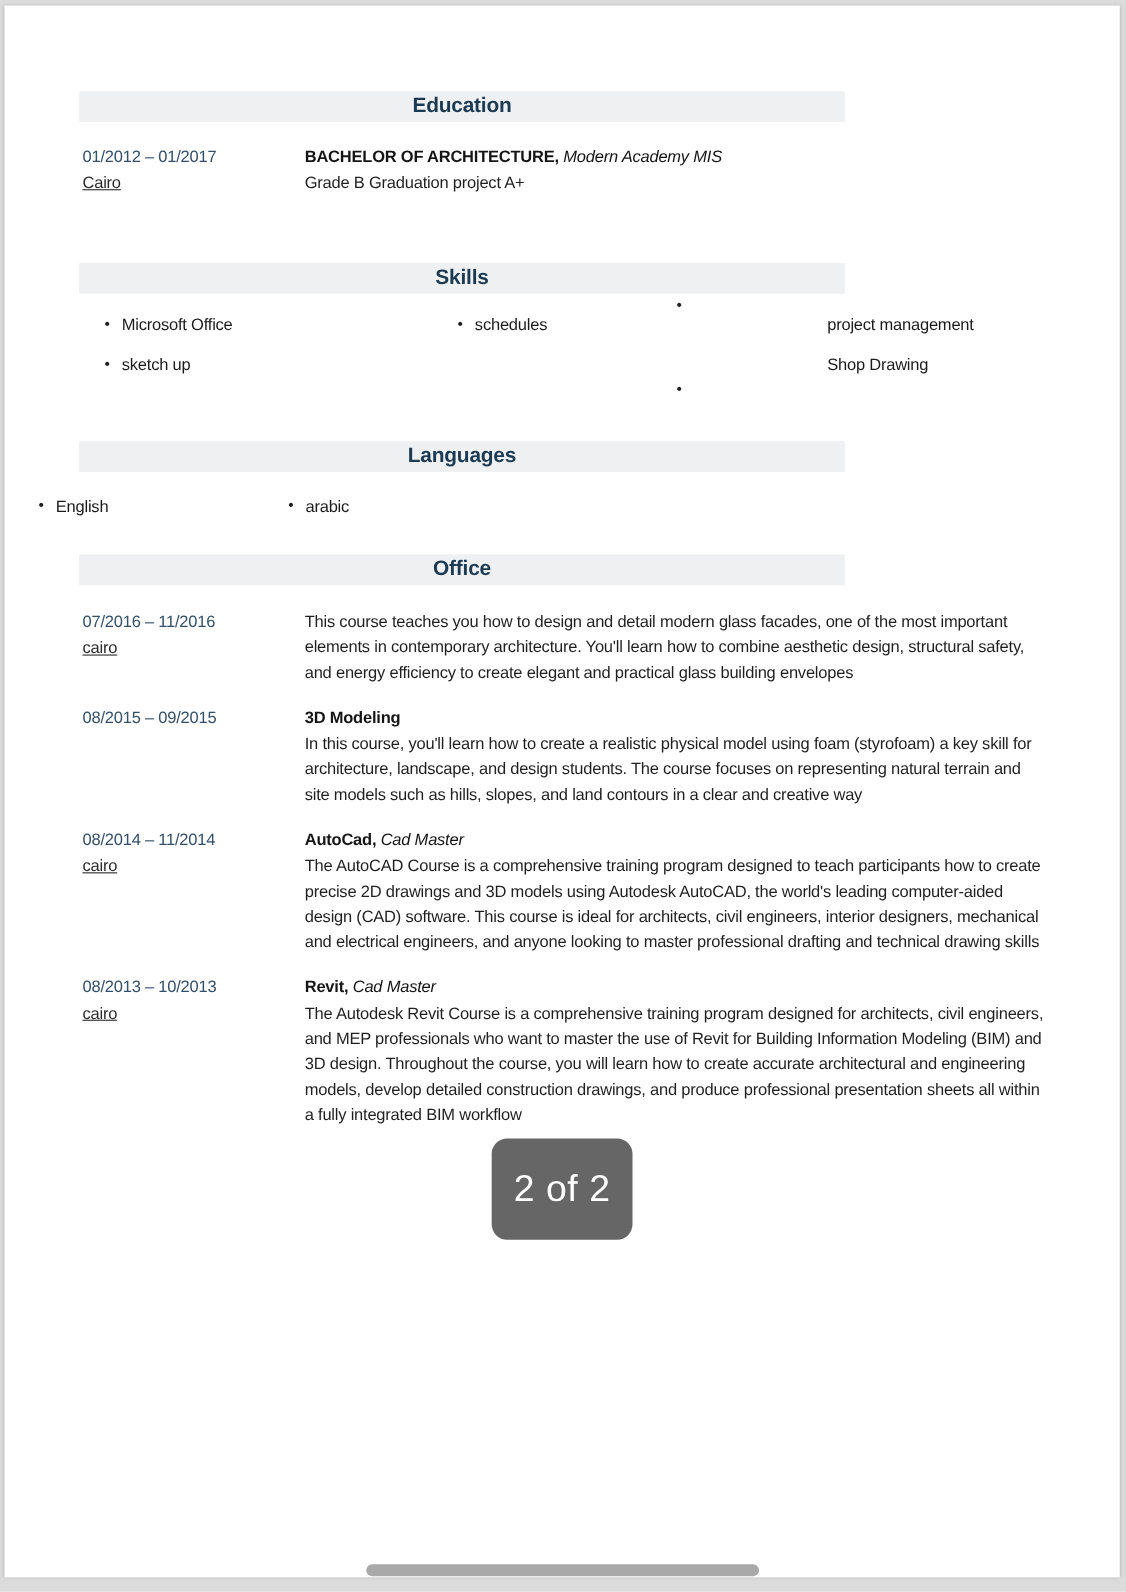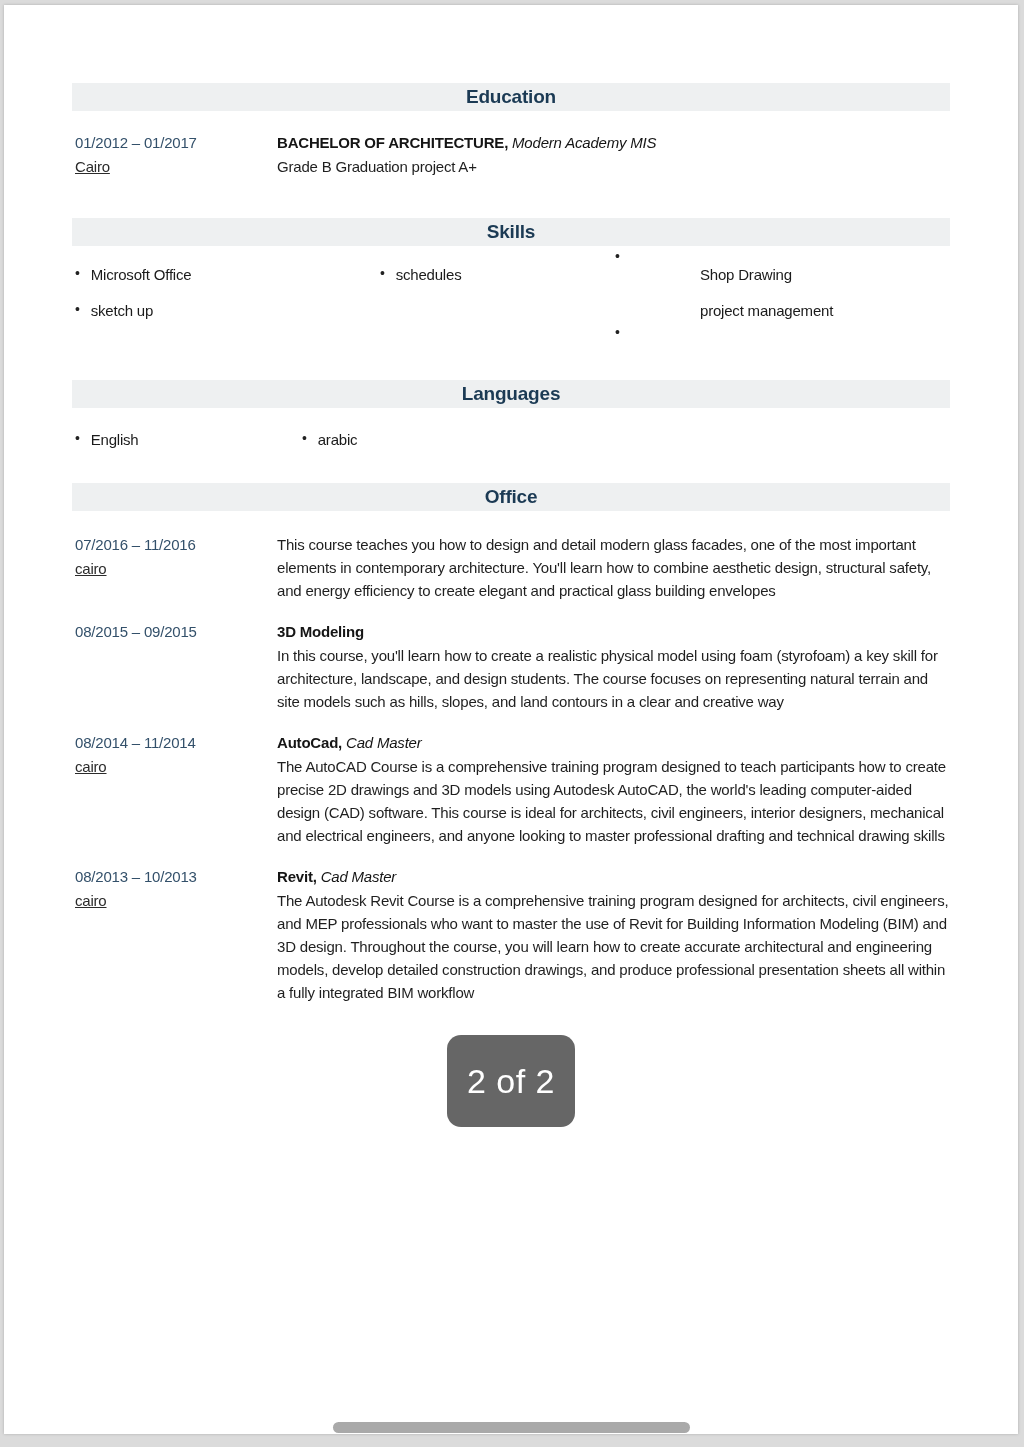--- a/index.html
+++ b/index.html
@@ -13,33 +13,33 @@
   }
   .page {
     position:absolute;
     left:4px; top:5px; right:6px; bottom:13px;
     background:#ffffff;
     box-shadow:0 0 3px rgba(0,0,0,0.2);
     overflow:hidden;
   }
   .band {
     margin-left:68px;
-    width:878px;
+    width:696px;
     height:28px;
     background:#eef0f1;
     display:flex;
     align-items:center;
     justify-content:center;
     font-weight:bold;
     font-size:19px;
     color:#1b3a54;
     letter-spacing:-0.2px;
   }
   .band-education { margin-top:78px; }
-  .band-skills    { margin-top:39px; }
+  .band-skills    { margin-top:60px; }
   .band-languages { margin-top:52px; }
   .band-courses   { margin-top:32px; }
 
   .entry-row {
     display:grid;
     grid-template-columns:202px 673px;
     padding-left:71px;
     font-size:15px;
     letter-spacing:-0.2px;
   }
@@ -54,23 +54,24 @@
   .detail-text, .desc-text {
     font-size:15px;
     line-height:23px;
     color:#1f1f1f;
   }
 
   
   .skills-grid {
     position:relative;
     margin-top:10px;
-    padding-left:71px;
+    padding-left:91px;
     display:grid;
     grid-template-columns:305px 306px 264px;
+    gap:16px;
   }
   .skill-col { display:flex; flex-direction:column; }
   .skill-item {
     height:36px;
     display:flex;
     align-items:center;
     font-size:15px;
     letter-spacing:-0.2px;
     color:#1b1b1b;
   }
@@ -90,21 +91,21 @@
     font-size:14px;
     color:#222;
   }
   .stray-bullet::before { content:"•"; }
   .stray-top    { top:-8px; }
   .stray-bottom { top:68px; }
 
   
   .lang-row {
     margin-top:19px;
-    padding-left:71px;
+    padding-left:31px;
     display:flex;
   }
   .lang-item {
     width:227px;
     height:24px;
     display:flex;
     align-items:center;
     font-size:15px;
     letter-spacing:-0.2px;
     color:#1b1b1b;
@@ -168,22 +169,22 @@
     <span class="stray-bullet stray-top"></span>
     <span class="stray-bullet stray-bottom"></span>
     <div class="skill-col">
       <div class="skill-item bullet">Microsoft Office</div>
       <div class="skill-item bullet">sketch up</div>
     </div>
     <div class="skill-col">
       <div class="skill-item bullet">schedules</div>
     </div>
     <div class="skill-col">
+      <div class="skill-item no-bullet">project management</div>
       <div class="skill-item no-bullet">Shop Drawing</div>
-      <div class="skill-item no-bullet">project management</div>
     </div>
   </div>
 
   <div class="band band-languages">
     <span>Languages</span>
   </div>
   <div class="lang-row">
     <div class="lang-item bullet">English</div>
     <div class="lang-item bullet">arabic</div>
   </div>

